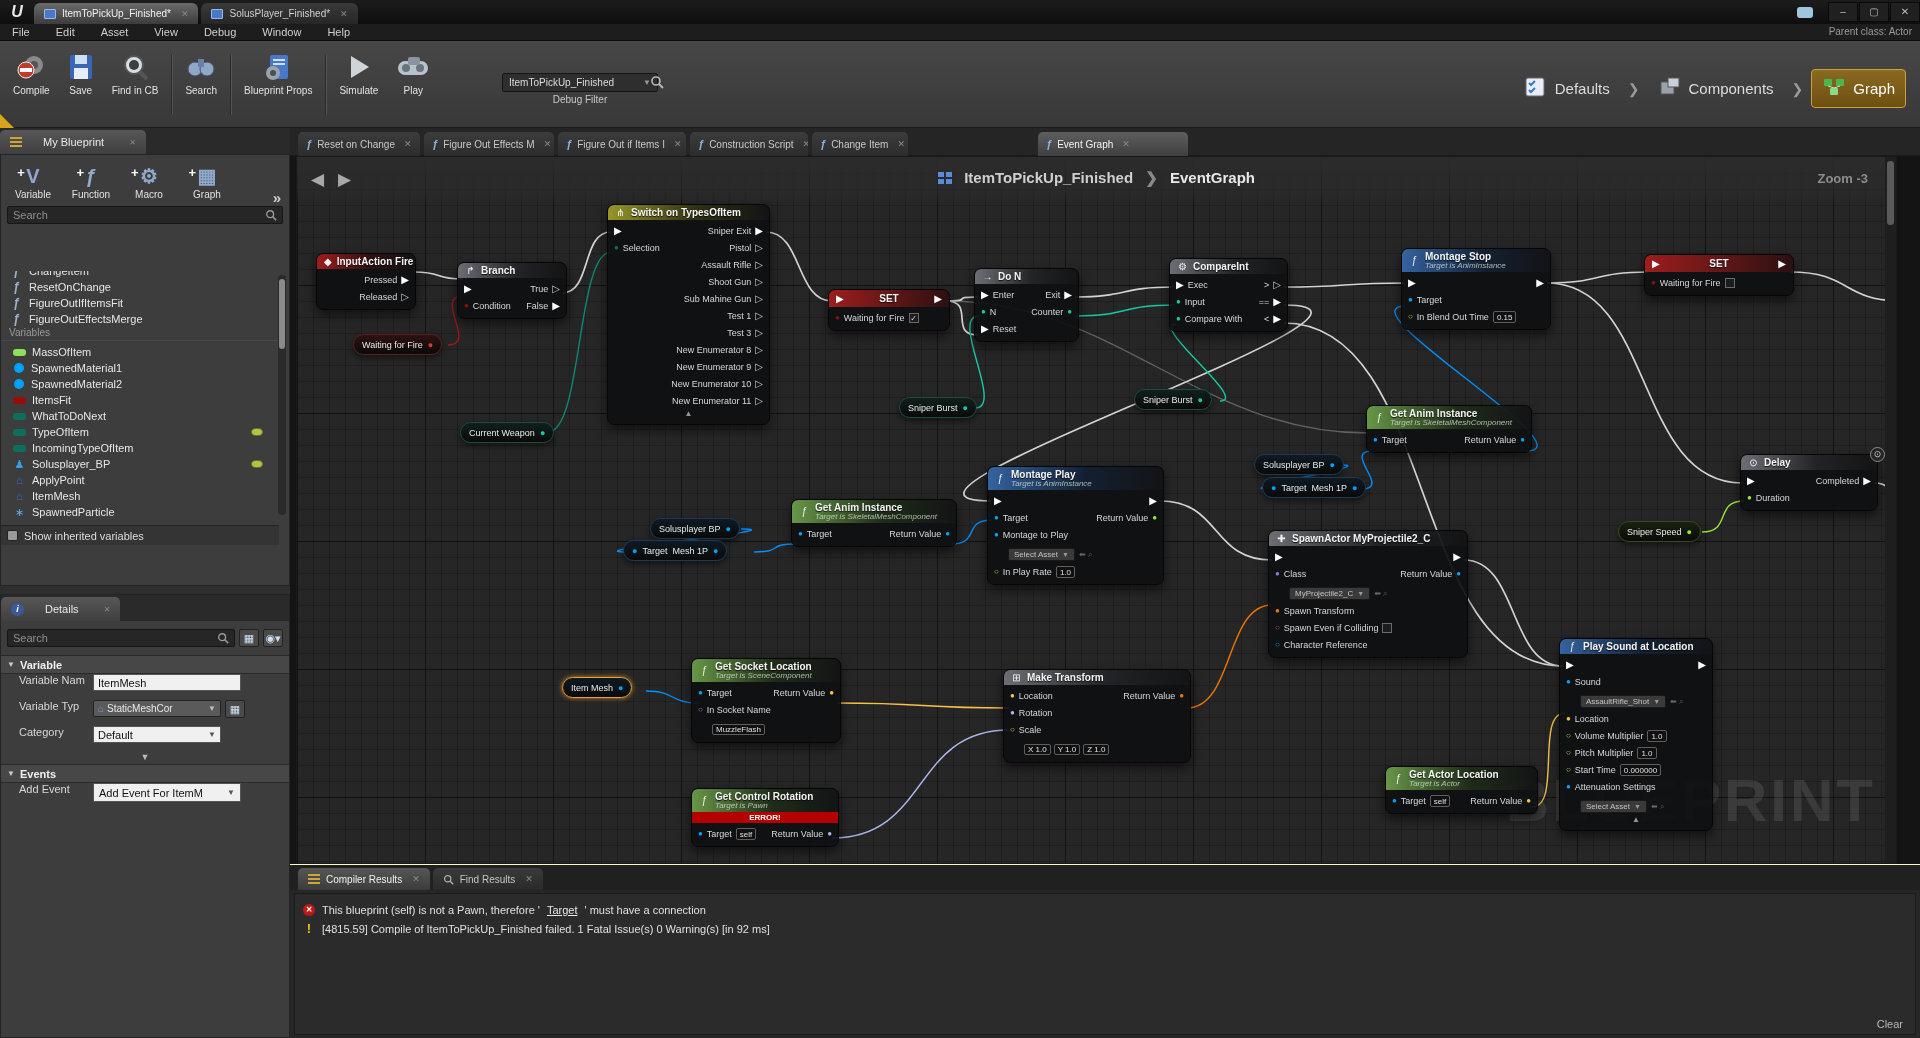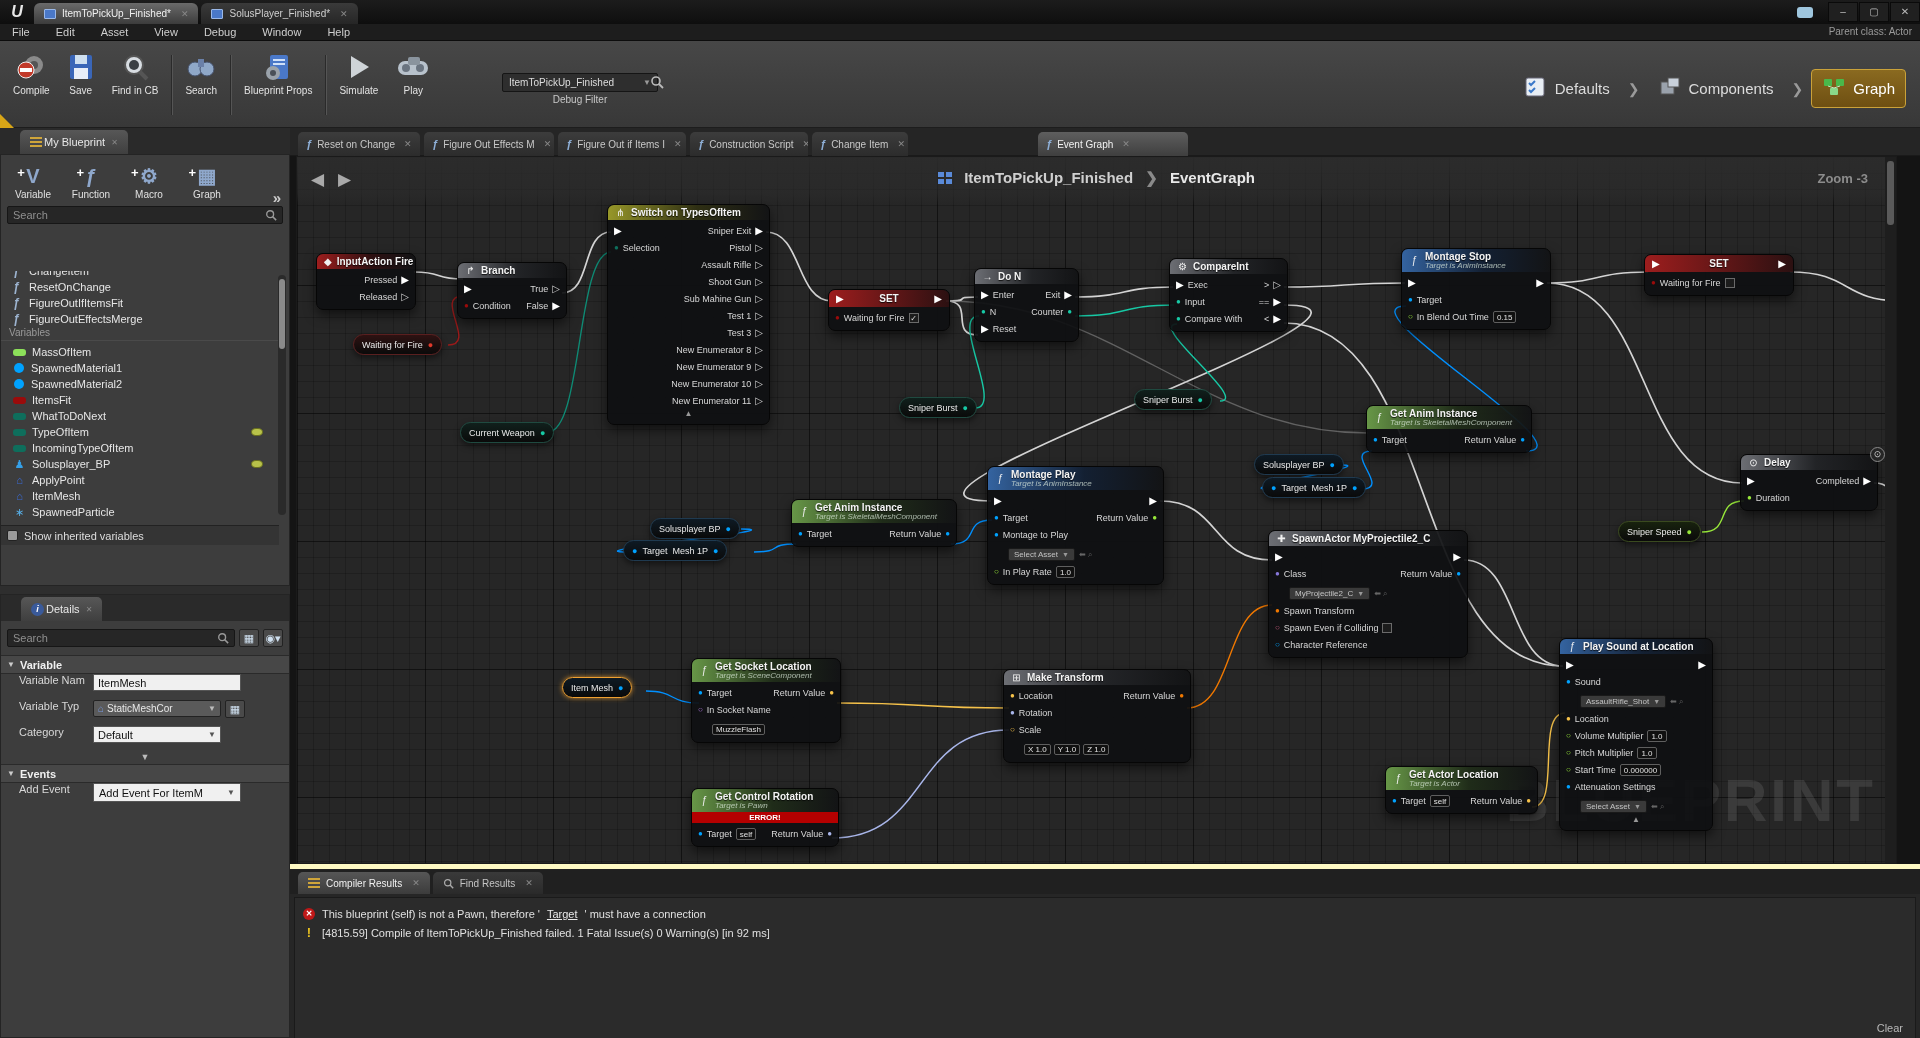--- a/index.html
+++ b/index.html
@@ -34,21 +34,21 @@
   #dfsearch{position:absolute;left:170px;top:24px}
   #tutcorner{position:absolute;left:0;top:73px;border-left:14px solid #d8a517;border-top:14px solid transparent;border-bottom:0}
   #modes{position:absolute;right:14px;top:28px;display:flex;align-items:center;gap:8px}
   .mode{display:flex;align-items:center;gap:7px;font-size:15px;color:#dcdcdc;padding:6px 10px;border-radius:4px}
   .mode.active{background:linear-gradient(#8a6a20,#6e4f12);border:1px solid #caa23a;color:#fff}
   .chev{color:#9a9a9a;font-size:14px}
 
   
   #leftcol{position:absolute;left:0;top:128px;width:290px;height:910px;background:#2e2e2e}
   .ptabbar{height:26px;background:#2a2a2a;display:flex;align-items:flex-end}
-  .ptab{height:24px;background:linear-gradient(#575757,#3f3f3f);border-radius:5px 5px 0 0;display:flex;align-items:center;gap:2px;padding:0 10px;font-size:11px;color:#e8e8e8;margin-left:20px}
+  .ptab{height:24px;background:linear-gradient(#575757,#3f3f3f);border-radius:5px 5px 0 0;display:flex;align-items:center;gap:21px;padding:0 10px;font-size:11px;color:#e8e8e8;margin-left:0}
   .ptab .tclose{font-size:8px}
   #mybp-body{position:absolute;left:0;top:26px;width:290px;height:432px;background:#3d3d3d;border:1px solid #242424}
   #bp-actions{display:flex;gap:6px;padding:8px 6px 4px}
   .bpact{display:flex;flex-direction:column;align-items:center;width:52px;color:#e0e0e0;font-size:10px}
   .bpact .big{position:relative;font-size:20px;color:#8fa8cc;font-weight:bold;height:26px;line-height:26px}
   .bpact .plus{position:absolute;left:-9px;top:-3px;font-size:13px;color:#fff;font-weight:bold}
   #bp-more{position:absolute;right:8px;top:34px;color:#ccc;font-size:15px;font-weight:bold}
   .searchrow{margin:2px 6px;height:18px;background:#262626;border:1px solid #161616;border-radius:2px;display:flex;align-items:center;color:#8f8f8f;font-size:11px;padding:0 5px;justify-content:space-between}
   #bp-list{position:absolute;left:0;top:116px;width:278px;height:252px;overflow:hidden;font-size:11px;color:#e6e6e6}
   .lrow{display:flex;align-items:center;gap:6px;height:16px;padding-left:12px;white-space:nowrap}
@@ -127,21 +127,21 @@
   .dd .ar{font-size:7px;color:#999}
   .ghosts{color:#666;font-size:8px;margin-left:4px}
   .cb{width:10px;height:10px;border:1px solid #6a6a6a;background:#1c1c1c;font-size:8px;line-height:9px;color:#ddd;text-align:center}
   .nerr{background:#b40000;color:#fff;text-align:center;font-size:8px;font-weight:bold;padding:1px 0}
   .collapse{text-align:center;color:#999;font-size:8px;height:11px;line-height:10px}
   .badge{position:absolute;top:-8px;right:-8px;width:15px;height:15px;border-radius:50%;background:#262626;border:1px solid #8a8a8a;color:#ccc;font-size:9px;line-height:13px;text-align:center;z-index:12}
   .pill{position:absolute;height:21px;border-radius:11px;display:flex;align-items:center;justify-content:center;gap:5px;font-size:9px;color:#e8e8e8;z-index:10;box-shadow:0 3px 6px rgba(0,0,0,.5);border:1px solid #0a0a0a;padding:0 8px;white-space:nowrap}
   .pill .dot{font-size:9px}
 
   
-  #bottom{position:absolute;left:290px;top:864px;width:1630px;height:174px;background:#262626;border-top:5px solid #fef9c3}
+  #bottom{position:absolute;left:290px;top:864px;width:1630px;height:174px;background:#262626;border-top:1px solid #fef9c3}
   #btabs{height:25px;background:#202020;display:flex;align-items:flex-end;padding-left:8px}
   .btab{height:22px;background:linear-gradient(#3a3a3a,#2a2a2a);border-radius:5px 5px 0 0;display:flex;align-items:center;gap:6px;padding:0 10px;font-size:10px;color:#c4c4c4;margin-right:3px}
   .btab.active{background:linear-gradient(#565656,#3c3c3c);color:#f0f0f0}
   .blist{width:12px;height:10px;background:repeating-linear-gradient(#cfa53a 0 2px,transparent 2px 4px)}
   #bbody{position:absolute;left:4px;top:28px;width:1622px;height:142px;background:#2b2b2b;border:1px solid #1a1a1a;font-size:11px;color:#e0e0e0;padding:6px 8px}
   .msg{display:flex;align-items:center;gap:7px;height:19px}
   .erricon{width:12px;height:12px;border-radius:50%;background:#c01818;color:#fff;font-size:8px;text-align:center;line-height:12px;font-weight:bold}
   .warnicon{color:#e8c020;font-weight:bold;font-size:13px;width:12px;text-align:center}
   .mlink{text-decoration:underline;color:#e8e8e8}
   #clearbtn{position:absolute;right:12px;bottom:4px;font-size:11px;color:#b8b8b8}

